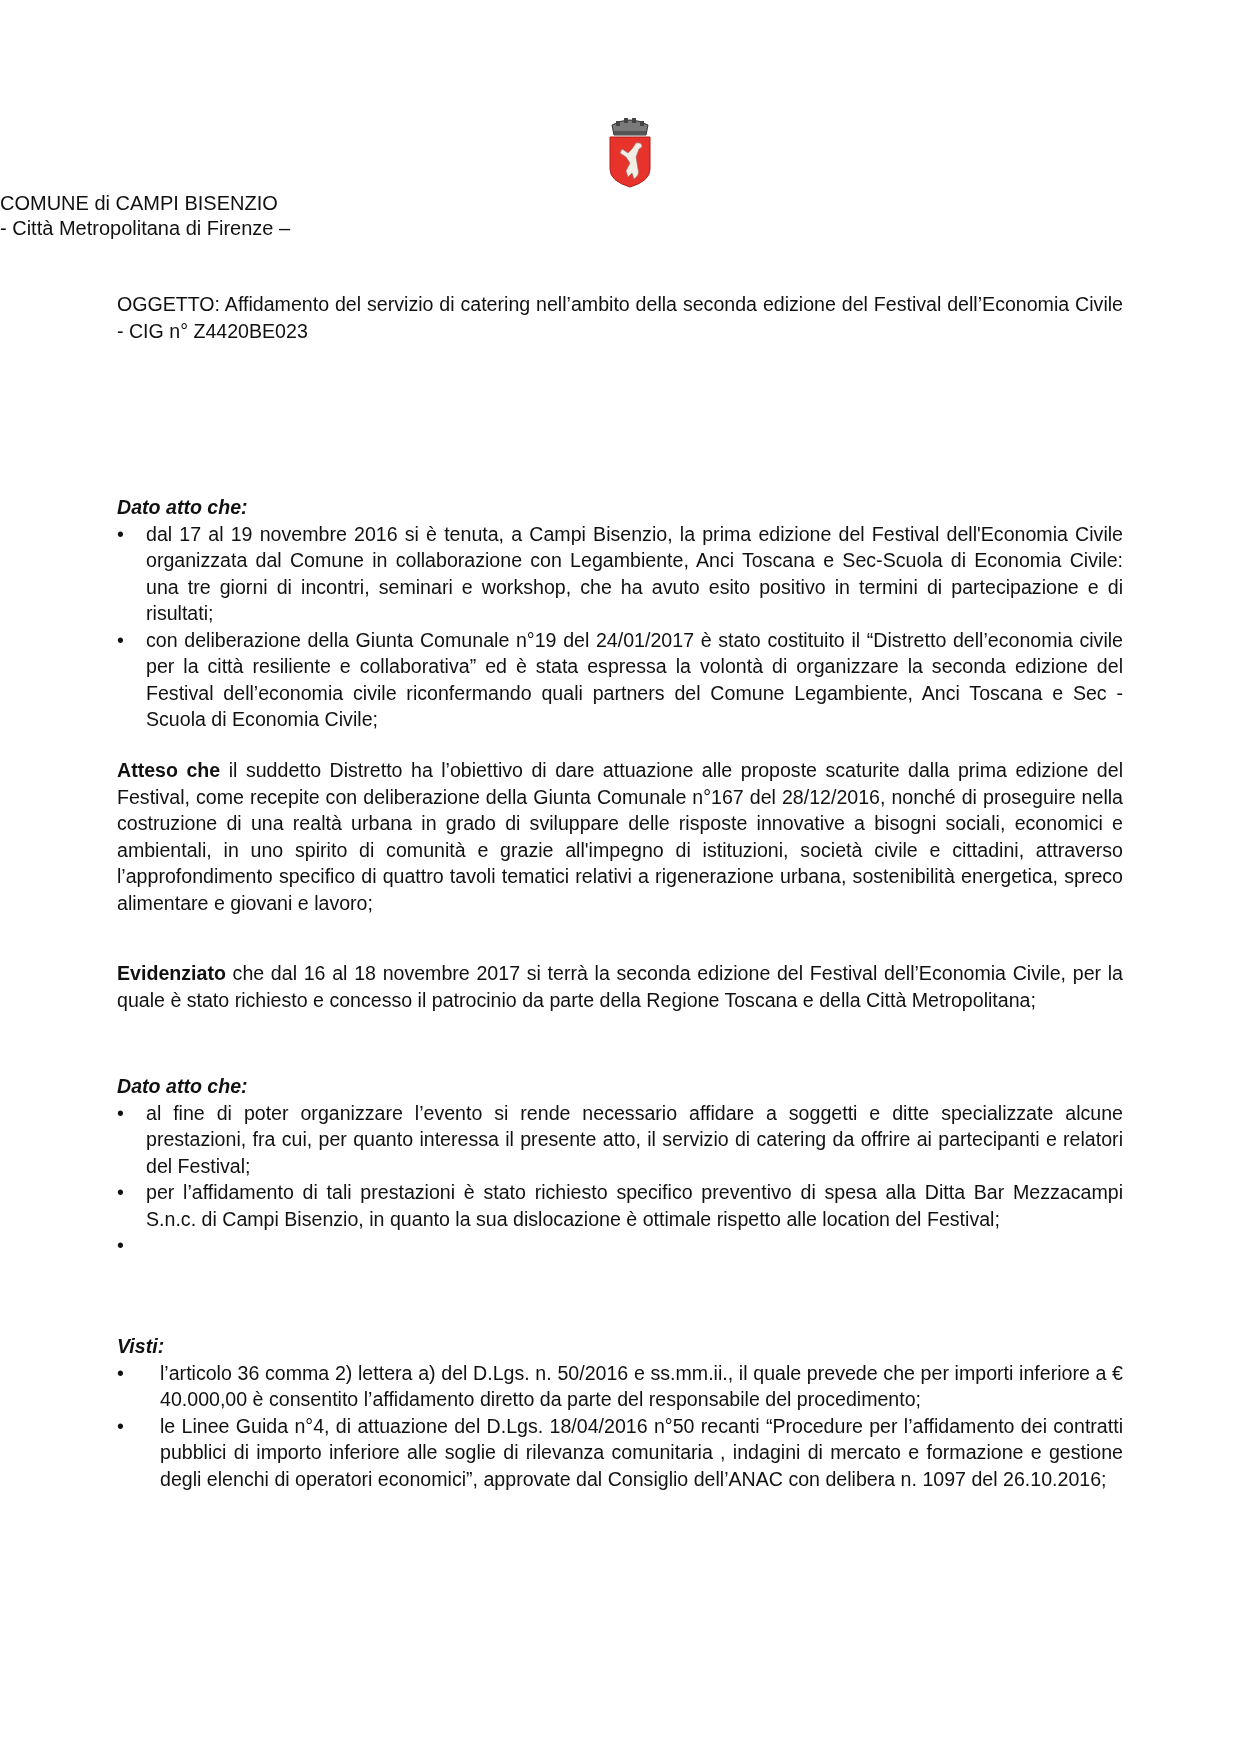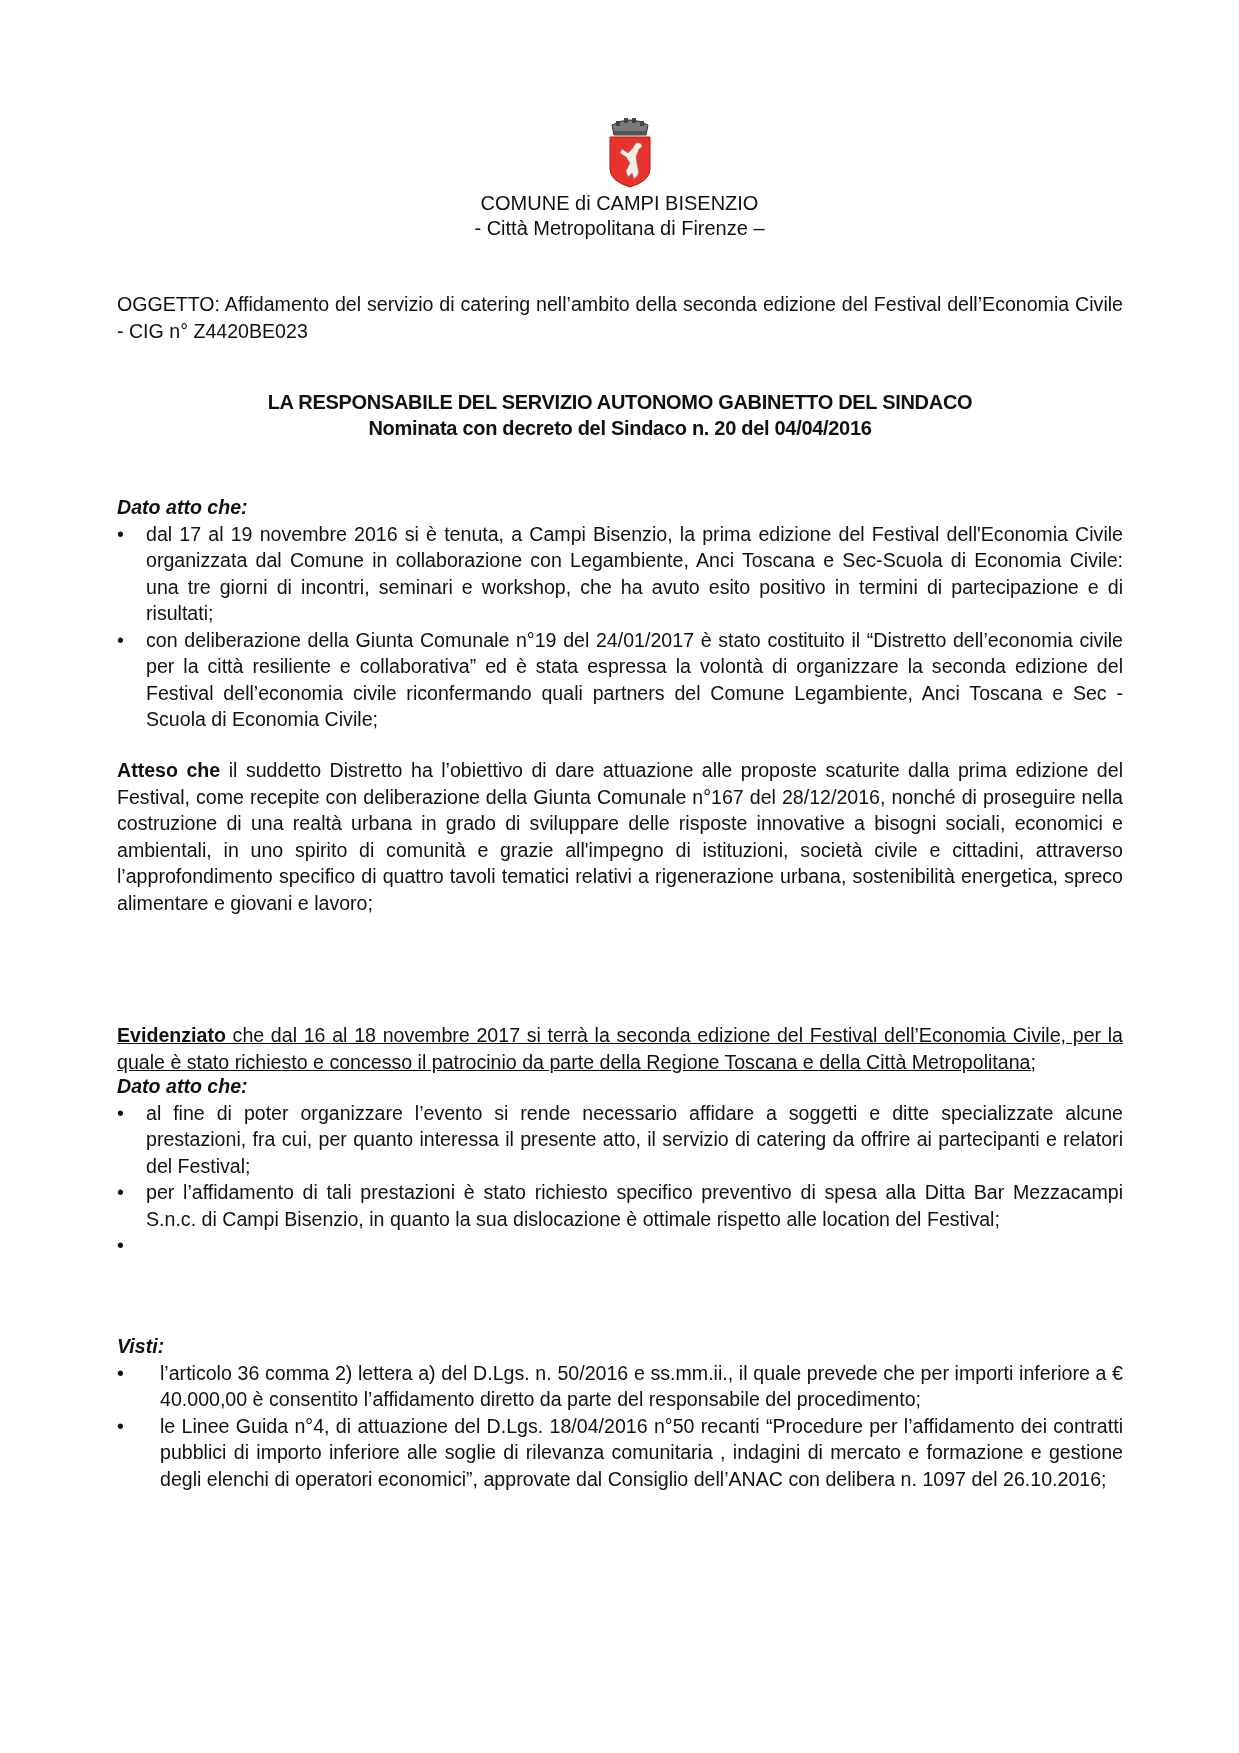--- a/index.html
+++ b/index.html
@@ -1,20 +1,20 @@
 <!DOCTYPE html>
 <html><head>
   <meta charset="utf-8">
   <style>
     html, body { margin: 0; padding: 0; background: #ffffff; }
     body { width: 1239px; height: 1753px; position: relative; overflow: hidden;
            font-family: "Liberation Sans", sans-serif; color: #111; }
     .page { position: absolute; left: 0; top: 0; width: 1239px; height: 1753px; }
     .crest { position: absolute; left: 606px; top: 113px; width: 48px; height: 76px; }
-    .header { position: absolute; left: 0; width: 1239px; text-align: center; font-size: 20px; line-height: 24px; }
+    .header { position: absolute; left: 0; width: 1239px; font-size: 20px; line-height: 24px; }
     .h1 { top: 191px; }
     .h2 { top: 216px; }
     .content { position: absolute; left: 117px; width: 1006px; font-size: 19.6px; line-height: 26.5px; text-align: justify; }
     .p { margin: 0; }
     .title-center { text-align: center; font-weight: bold; font-family: "Liberation Sans", sans-serif; font-size: 20px; line-height: 26px; letter-spacing: -0.3px; }
     .sec-h { font-weight: bold; margin: 0; font-style: italic; }
     ul.bl { list-style: none; margin: 0; padding: 0; }
     ul.bl li { position: relative; padding-left: 29px; }
     ul.bl li .bullet { position: absolute; left: 0; top: 0; }
     ul.bl.wide li { padding-left: 43px; }
@@ -40,38 +40,34 @@
     <path d="M30 30 Q36 29 36 34 L33 36 L30 44 L32 56 Q34 62 28 66 L26 60 L22 64 L20 58 L24 50 L20 44 L14 40 L16 36 L22 40 L26 36 Z" fill="#f2eee6" stroke="#8a7a6a" stroke-width="0.6"></path>
   </svg>
 
   <div class="header h1">COMUNE di CAMPI BISENZIO</div>
   <div class="header h2">- Città Metropolitana di Firenze –</div>
 
   <div class="block" style="top:291px;">
     <p class="p content" style="position:static; width:auto;">OGGETTO: Affidamento del servizio di catering nell’ambito della seconda edizione del Festival dell’Economia Civile - CIG n° Z4420BE023</p>
   </div>
 
-  <div class="block title-center" style="top:389px;">
-    <div>LA RESPONSABILE DEL SERVIZIO AUTONOMO GABINETTO DEL SINDACO</div>
-    <div>Nominata con decreto del Sindaco n.  20 del 04/04/2016</div>
-  </div>
 
   <div class="block content" style="top:494px; position:absolute;">
     <p class="sec-h">Dato atto che:</p>
     <ul class="bl">
       <li><span class="bullet">•</span><span>dal 17 al 19 novembre 2016 si è tenuta, a Campi Bisenzio, la prima edizione del Festival dell'Economia Civile organizzata dal Comune in collaborazione con Legambiente, Anci Toscana e Sec-Scuola di Economia Civile: una tre giorni di incontri, seminari e workshop, che ha avuto esito positivo in termini di partecipazione e di risultati;</span></li>
       <li><span class="bullet">•</span><span>con deliberazione della Giunta Comunale n°19 del 24/01/2017 è stato costituito il “Distretto dell’economia civile per la città resiliente e collaborativa” ed è stata espressa la volontà di organizzare la seconda edizione del Festival dell’economia civile riconfermando quali partners del Comune Legambiente, Anci Toscana e Sec - Scuola di Economia Civile;</span></li>
     </ul>
   </div>
 
   <div class="block content" style="top:757px; position:absolute;">
     <p class="p"><b>Atteso che</b><span> il suddetto Distretto ha l’obiettivo di dare attuazione alle proposte scaturite dalla prima edizione del Festival, come recepite con deliberazione della Giunta Comunale n°167 del 28/12/2016, nonché di proseguire nella costruzione di una realtà urbana in grado di sviluppare delle risposte innovative a bisogni sociali, economici e ambientali, in uno spirito di comunità e grazie all'impegno di istituzioni, società civile e cittadini, attraverso l’approfondimento specifico di quattro tavoli tematici relativi a rigenerazione urbana, sostenibilità energetica, spreco alimentare e giovani e lavoro;</span></p>
   </div>
 
-  <div class="block content" style="top:1022px; position:absolute;text-decoration:underline;">
+  <div class="block content" style="top:960px; position:absolute;">
     <p class="p"><b>Evidenziato</b><span> che dal 16 al 18 novembre 2017 si terrà la seconda edizione del Festival dell’Economia Civile, per la quale è stato richiesto e concesso il patrocinio da parte della Regione Toscana e della Città Metropolitana;</span></p>
   </div>
 
   <div class="block content" style="top:1073px; position:absolute;">
     <p class="sec-h">Dato atto che:</p>
     <ul class="bl">
       <li><span class="bullet">•</span><span>al fine di poter organizzare l’evento si rende necessario affidare a soggetti e ditte specializzate alcune prestazioni, fra cui, per quanto interessa il presente atto, il servizio di catering da offrire ai partecipanti e relatori del Festival;</span></li>
       <li><span class="bullet">•</span><span>per l’affidamento di tali prestazioni è stato richiesto specifico preventivo di spesa alla Ditta Bar Mezzacampi S.n.c. di Campi Bisenzio, in quanto la sua dislocazione è ottimale rispetto alle location del Festival;</span></li>
       <li><span class="bullet">•</span></li>
     </ul>

